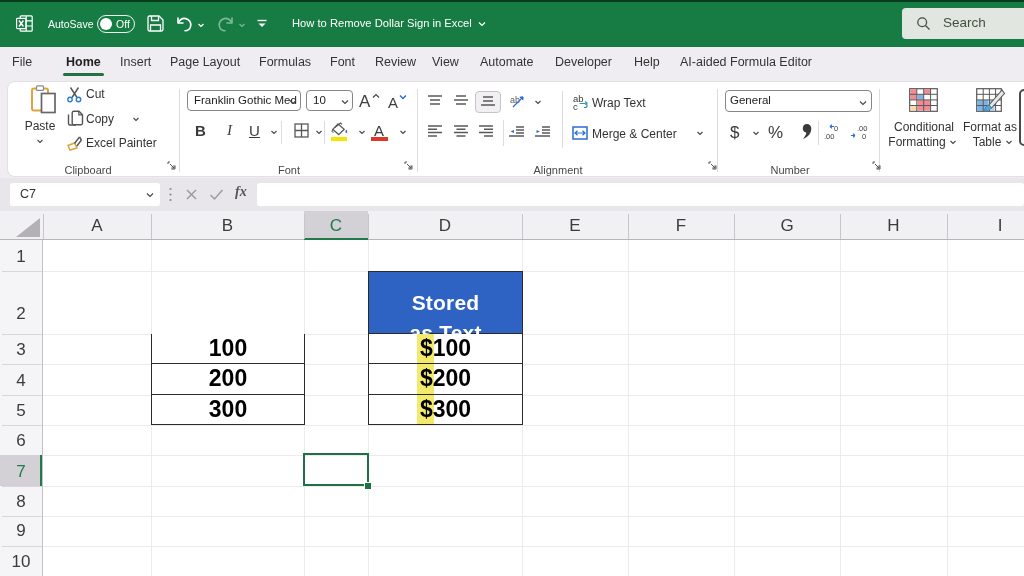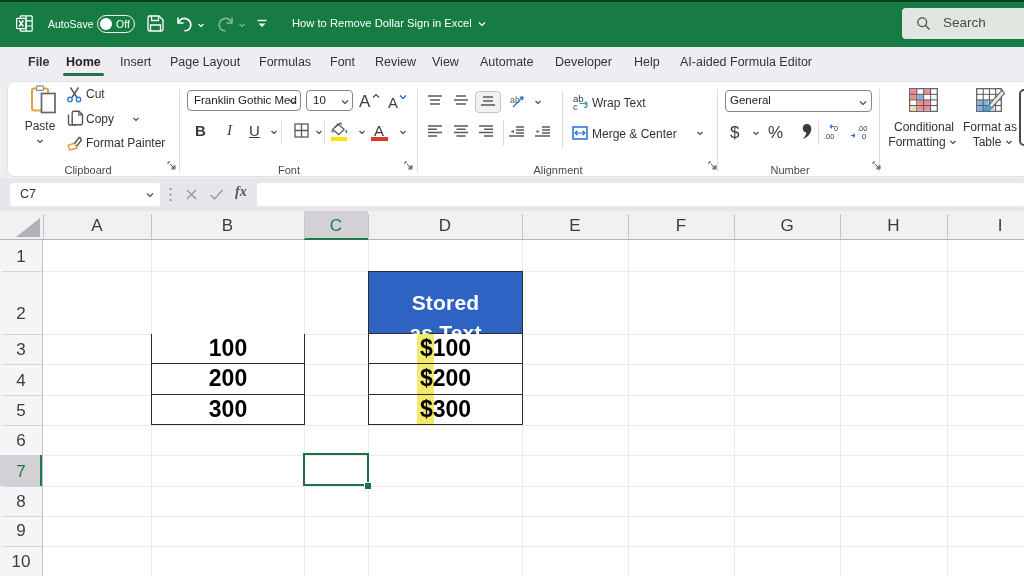--- a/index.html
+++ b/index.html
@@ -98,21 +98,21 @@
     <div class="abs" id="searchbox">
       <svg class="abs" style="left:14px;top:8px" width="15" height="15" viewBox="0 0 15 15">
         <circle cx="6.2" cy="6.2" r="4.4" fill="none" stroke="#41503f" stroke-width="1.3"></circle>
         <path d="M9.5 9.5 L13.5 13.5" stroke="#41503f" stroke-width="1.3"></path>
       </svg>
       <div class="abs" style="left:41px;top:7px;font-size:13.5px;color:#41503f;">Search</div>
     </div>
   </div>
 
   <div class="abs" id="tabrow">
-    <div class="tab" style="left:28px;font-weight:bold;">File</div>
+    <div class="tab" style="left:12px;">File</div>
     <div class="tab" style="left:66px;font-weight:bold;color:#222;">Home</div>
     <div class="tab" style="left:120px;">Insert</div>
     <div class="tab" style="left:170px;">Page Layout</div>
     <div class="tab" style="left:259px;">Formulas</div>
     <div class="tab" style="left:330px;">Font</div>
     <div class="tab" style="left:375px;">Review</div>
     <div class="tab" style="left:432px;">View</div>
     <div class="tab" style="left:480px;">Automate</div>
     <div class="tab" style="left:555px;">Developer</div>
     <div class="tab" style="left:634px;">Help</div>
@@ -169,21 +169,21 @@
       <div class="rtext" style="left:78px;top:29.5px;">Copy</div>
       <svg class="chev" style="left:124px;top:33px" viewBox="0 0 8 8">
         <path d="M1.5 3l2.5 2.5L6.5 3" fill="none" stroke="#444" stroke-width="1.1"></path>
       </svg>
 
       <svg class="abs" style="left:58px;top:53px" width="17" height="16" viewBox="0 0 17 16">
         <path d="M2 10.5 L8.5 8 L11 13 L4 15 Z" fill="#fff" stroke="#e0a33e" stroke-width="1.5"></path>
         <path d="M8.5 8.5 L13.5 2 M10.8 11 L15.5 5" stroke="#555" stroke-width="1.4" fill="none"></path>
         <path d="M13.5 2 L15.5 5" stroke="#555" stroke-width="1.4" fill="none"></path>
       </svg>
-      <div class="rtext" style="left:78px;top:53.5px;">Format Painter</div>
+      <div class="rtext" style="left:78px;top:53.5px;">Excel Painter</div>
 
       <div class="combo" style="left:179px;top:8px;width:114px;height:21px;">
         <div style="position:absolute;left:6px;top:2.5px;">Franklin Gothic Med</div>
         <svg class="chev" style="left:101px;top:7px" viewBox="0 0 8 8">
           <path d="M1 2.5l3 3 3-3" fill="none" stroke="#444" stroke-width="1.1"></path>
         </svg>
       </div>
       <div class="combo" style="left:298px;top:8px;width:47px;height:21px;">
         <div style="position:absolute;left:6px;top:2.5px;">10</div>
         <svg class="chev" style="left:34px;top:7px" viewBox="0 0 8 8">

